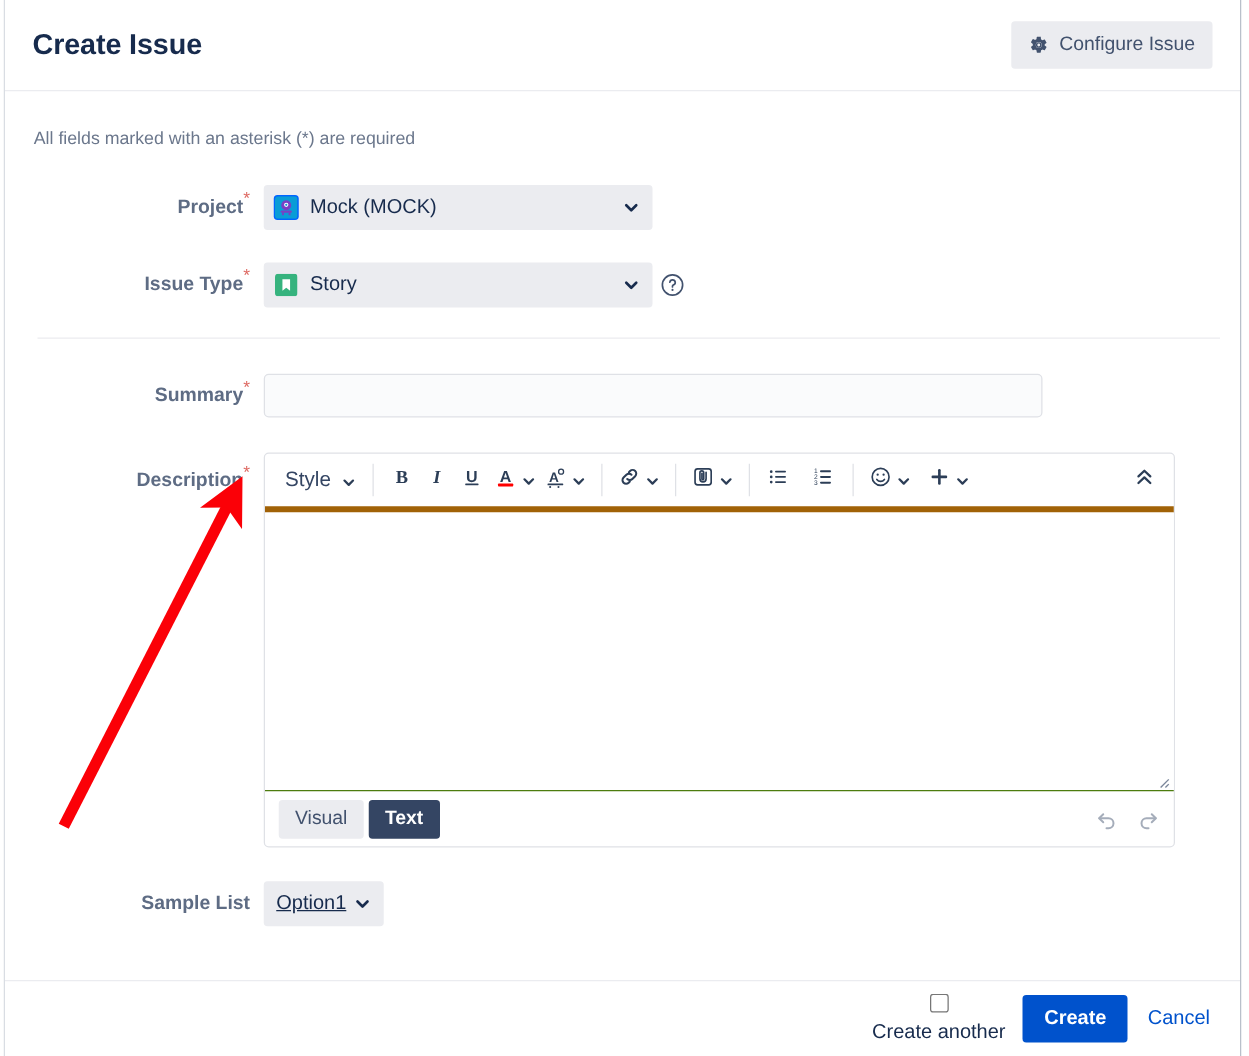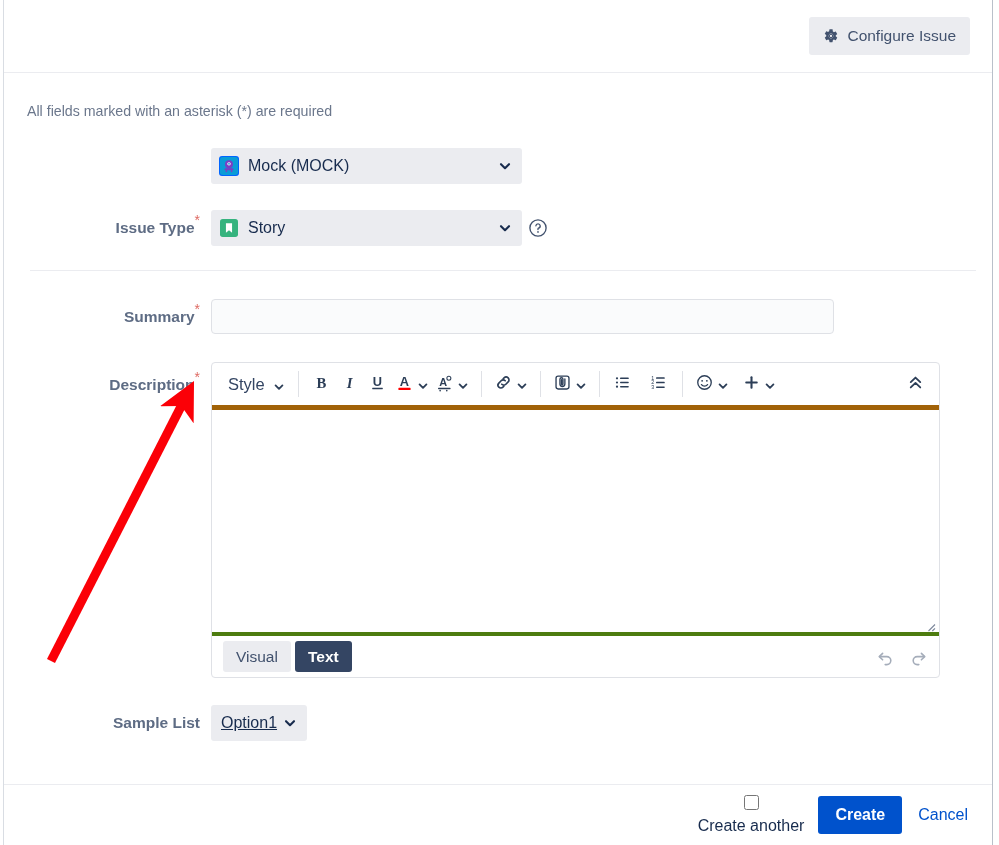--- a/index.html
+++ b/index.html
@@ -269,21 +269,21 @@
     right: 3px;
     bottom: 2px;
     width: 12px;
     height: 12px;
     pointer-events: none;
     color: #7a869a;
   }
   .editor-footer {
     position: relative;
     height: 45px;
-    border-top: 4px solid #4d7c0f;
+    border-top: 1px solid #4d7c0f;
     display: flex;
     align-items: center;
     padding: 16px 11px;
     box-sizing: border-box;
   }
   .mode-btn {
     height: 31px;
     padding: 0 13px;
     border: none;
     border-radius: 3px;
@@ -395,38 +395,40 @@
     pointer-events: none;
   }
 </style>
 </head>
 <body>
 
 <div id="root">
   <div class="dialog">
 
     <div class="dialog-header">
+      <div class="page-title">Create Issue</div>
       <button class="configure-fields-btn">
         <span class="gear">
           <svg viewBox="0 0 24 24" width="16" height="16" fill="currentColor" aria-hidden="true">
             <path d="M12 8.6a3.4 3.4 0 1 0 0 6.8 3.4 3.4 0 0 0 0-6.8zm0 5.1a1.7 1.7 0 1 1 0-3.4 1.7 1.7 0 0 1 0 3.4z"></path>
             <path d="M20.3 13.1l-.1-1.1.1-1.1 1.5-1.2-1.3-2.3-1.9.5a7.1 7.1 0 0 0-1.9-1.1L16.3 5h-2.6l-.4 1.8a7.1 7.1 0 0 0-1.9 1.1l-1.9-.5-1.3 2.3 1.5 1.2-.1 1.1.1 1.1-1.5 1.2 1.3 2.3 1.9-.5c.6.5 1.2.9 1.9 1.1l.4 1.8h2.6l.4-1.8c.7-.2 1.3-.6 1.9-1.1l1.9.5 1.3-2.3-1.5-1.2z" opacity="0"></path>
             <path d="M21 12.9v-1.8l-1.9-.3a7.3 7.3 0 0 0-.6-1.5l1.1-1.6-1.3-1.3-1.6 1.1a7.3 7.3 0 0 0-1.5-.6L14.9 5h-1.8l-.3 1.9c-.5.1-1 .3-1.5.6L9.7 6.4 8.4 7.7l1.1 1.6c-.3.5-.5 1-.6 1.5L7 11.1v1.8l1.9.3c.1.5.3 1 .6 1.5l-1.1 1.6 1.3 1.3 1.6-1.1c.5.3 1 .5 1.5.6l.3 1.9h1.8l.3-1.9c.5-.1 1-.3 1.5-.6l1.6 1.1 1.3-1.3-1.1-1.6c.3-.5.5-1 .6-1.5l1.9-.3zM14 15.2a3.2 3.2 0 1 1 0-6.4 3.2 3.2 0 0 1 0 6.4z" opacity="0"></path>
             <path d="M19.14 12.94a7.07 7.07 0 0 0 .05-.94 7.07 7.07 0 0 0-.05-.94l2.03-1.58a.49.49 0 0 0 .12-.61l-1.92-3.32a.49.49 0 0 0-.59-.22l-2.39.96a7.05 7.05 0 0 0-1.62-.94l-.36-2.54A.48.48 0 0 0 13.93 2h-3.84a.48.48 0 0 0-.47.41l-.36 2.54c-.59.24-1.13.56-1.62.94l-2.39-.96a.49.49 0 0 0-.59.22L2.74 8.47a.49.49 0 0 0 .12.61l2.03 1.58a7.07 7.07 0 0 0 0 1.88l-2.03 1.58a.49.49 0 0 0-.12.61l1.92 3.32c.12.22.37.3.59.22l2.39-.96c.5.38 1.03.7 1.62.94l.36 2.54c.04.24.24.41.47.41h3.84c.23 0 .43-.17.47-.41l.36-2.54c.59-.24 1.13-.56 1.62-.94l2.39.96c.22.08.47 0 .59-.22l1.92-3.32a.49.49 0 0 0-.12-.61l-2.03-1.58zM12 15.6A3.6 3.6 0 1 1 12 8.4a3.6 3.6 0 0 1 0 7.2z"></path>
           </svg>
         </span>
         <span>Configure Issue</span>
       </button>
     </div>
 
     <div class="dialog-body">
 
       <div class="required-note">All fields marked with an asterisk (*) are required</div>
 
       <div class="field-row" style="top:75px;">
+        <div class="field-label"><span>Project</span><span class="req-star">*</span></div>
         <div class="select-ctl" style="top:0; width:311px;">
           <span class="sq-icon" style="background:#0065ff;">
             <svg viewBox="0 0 20 20" width="18" height="18" aria-hidden="true">
               <rect x="0" y="0" width="20" height="20" rx="3" fill="#0a9cd6"></rect>
               <circle cx="10" cy="8" r="4.4" fill="#7a3fc4"></circle>
               <circle cx="10" cy="7.6" r="1.9" fill="#ffffff"></circle>
               <circle cx="10" cy="7.6" r="1.0" fill="#0a9cd6"></circle>
               <rect x="5" y="12.6" width="10" height="2.1" rx="1" fill="#7a3fc4"></rect>
               <rect x="6.3" y="14.6" width="1.6" height="2.2" fill="#7a3fc4"></rect>
               <rect x="12.1" y="14.6" width="1.6" height="2.2" fill="#7a3fc4"></rect>

